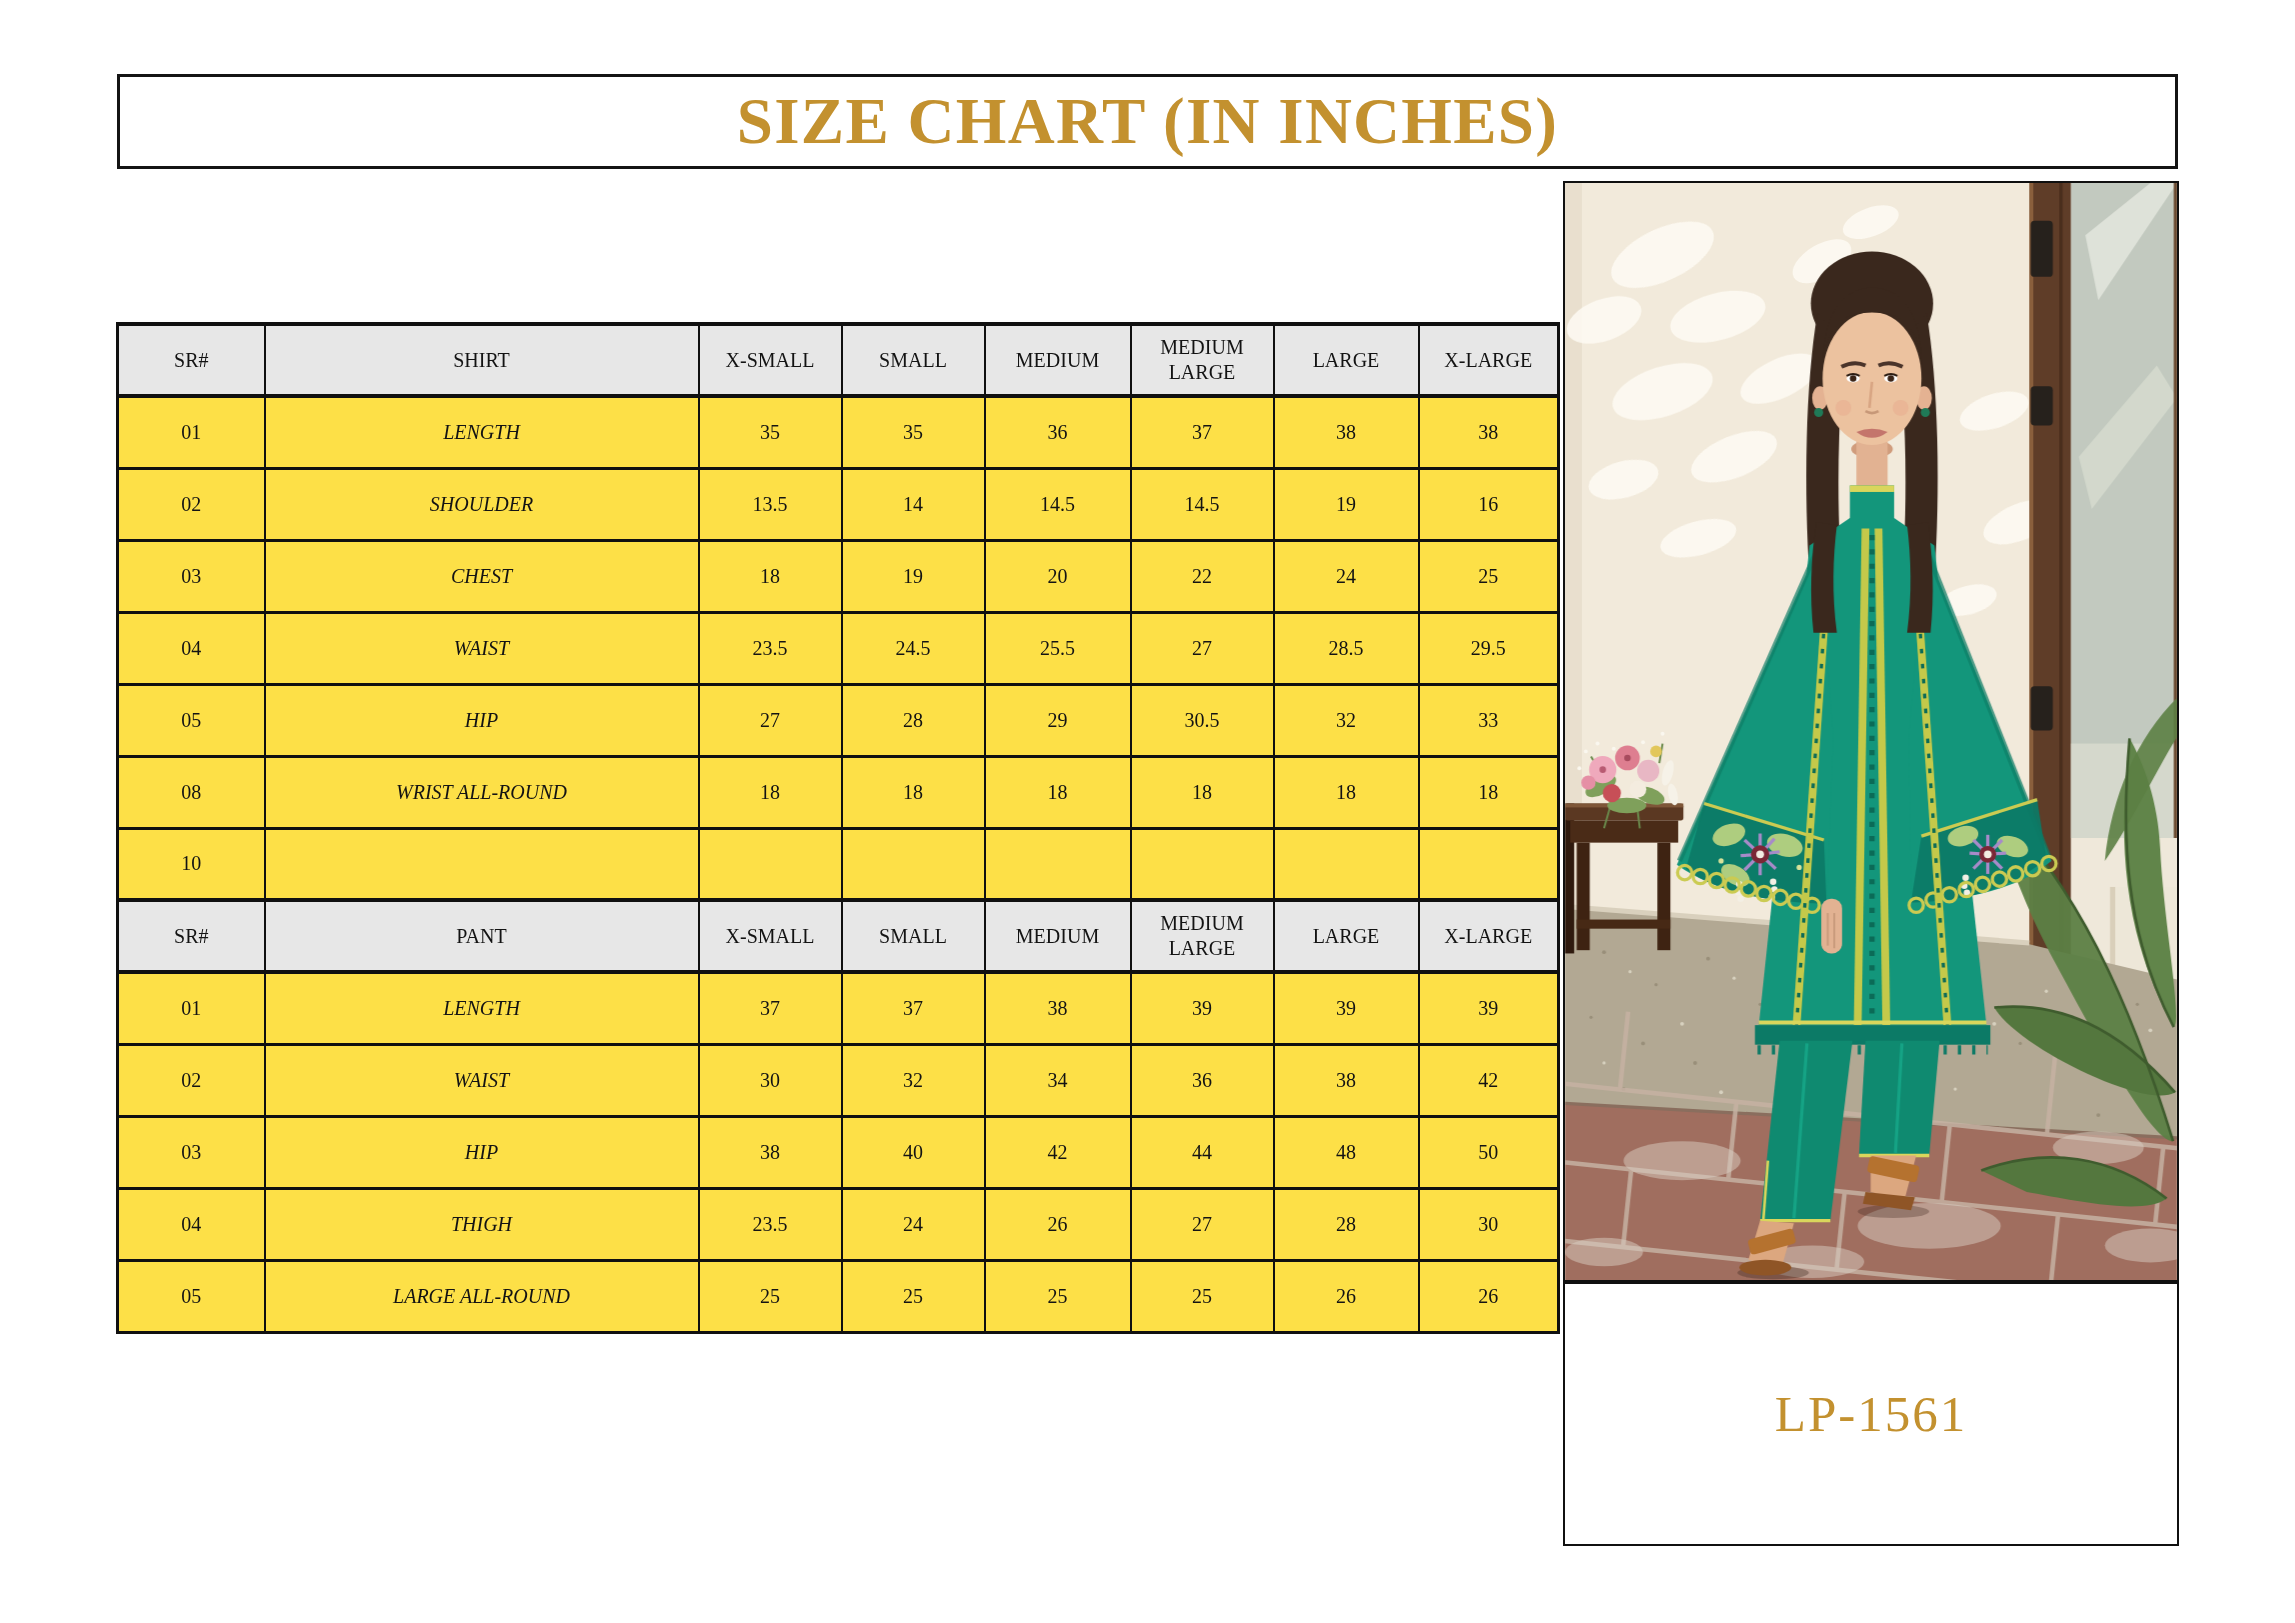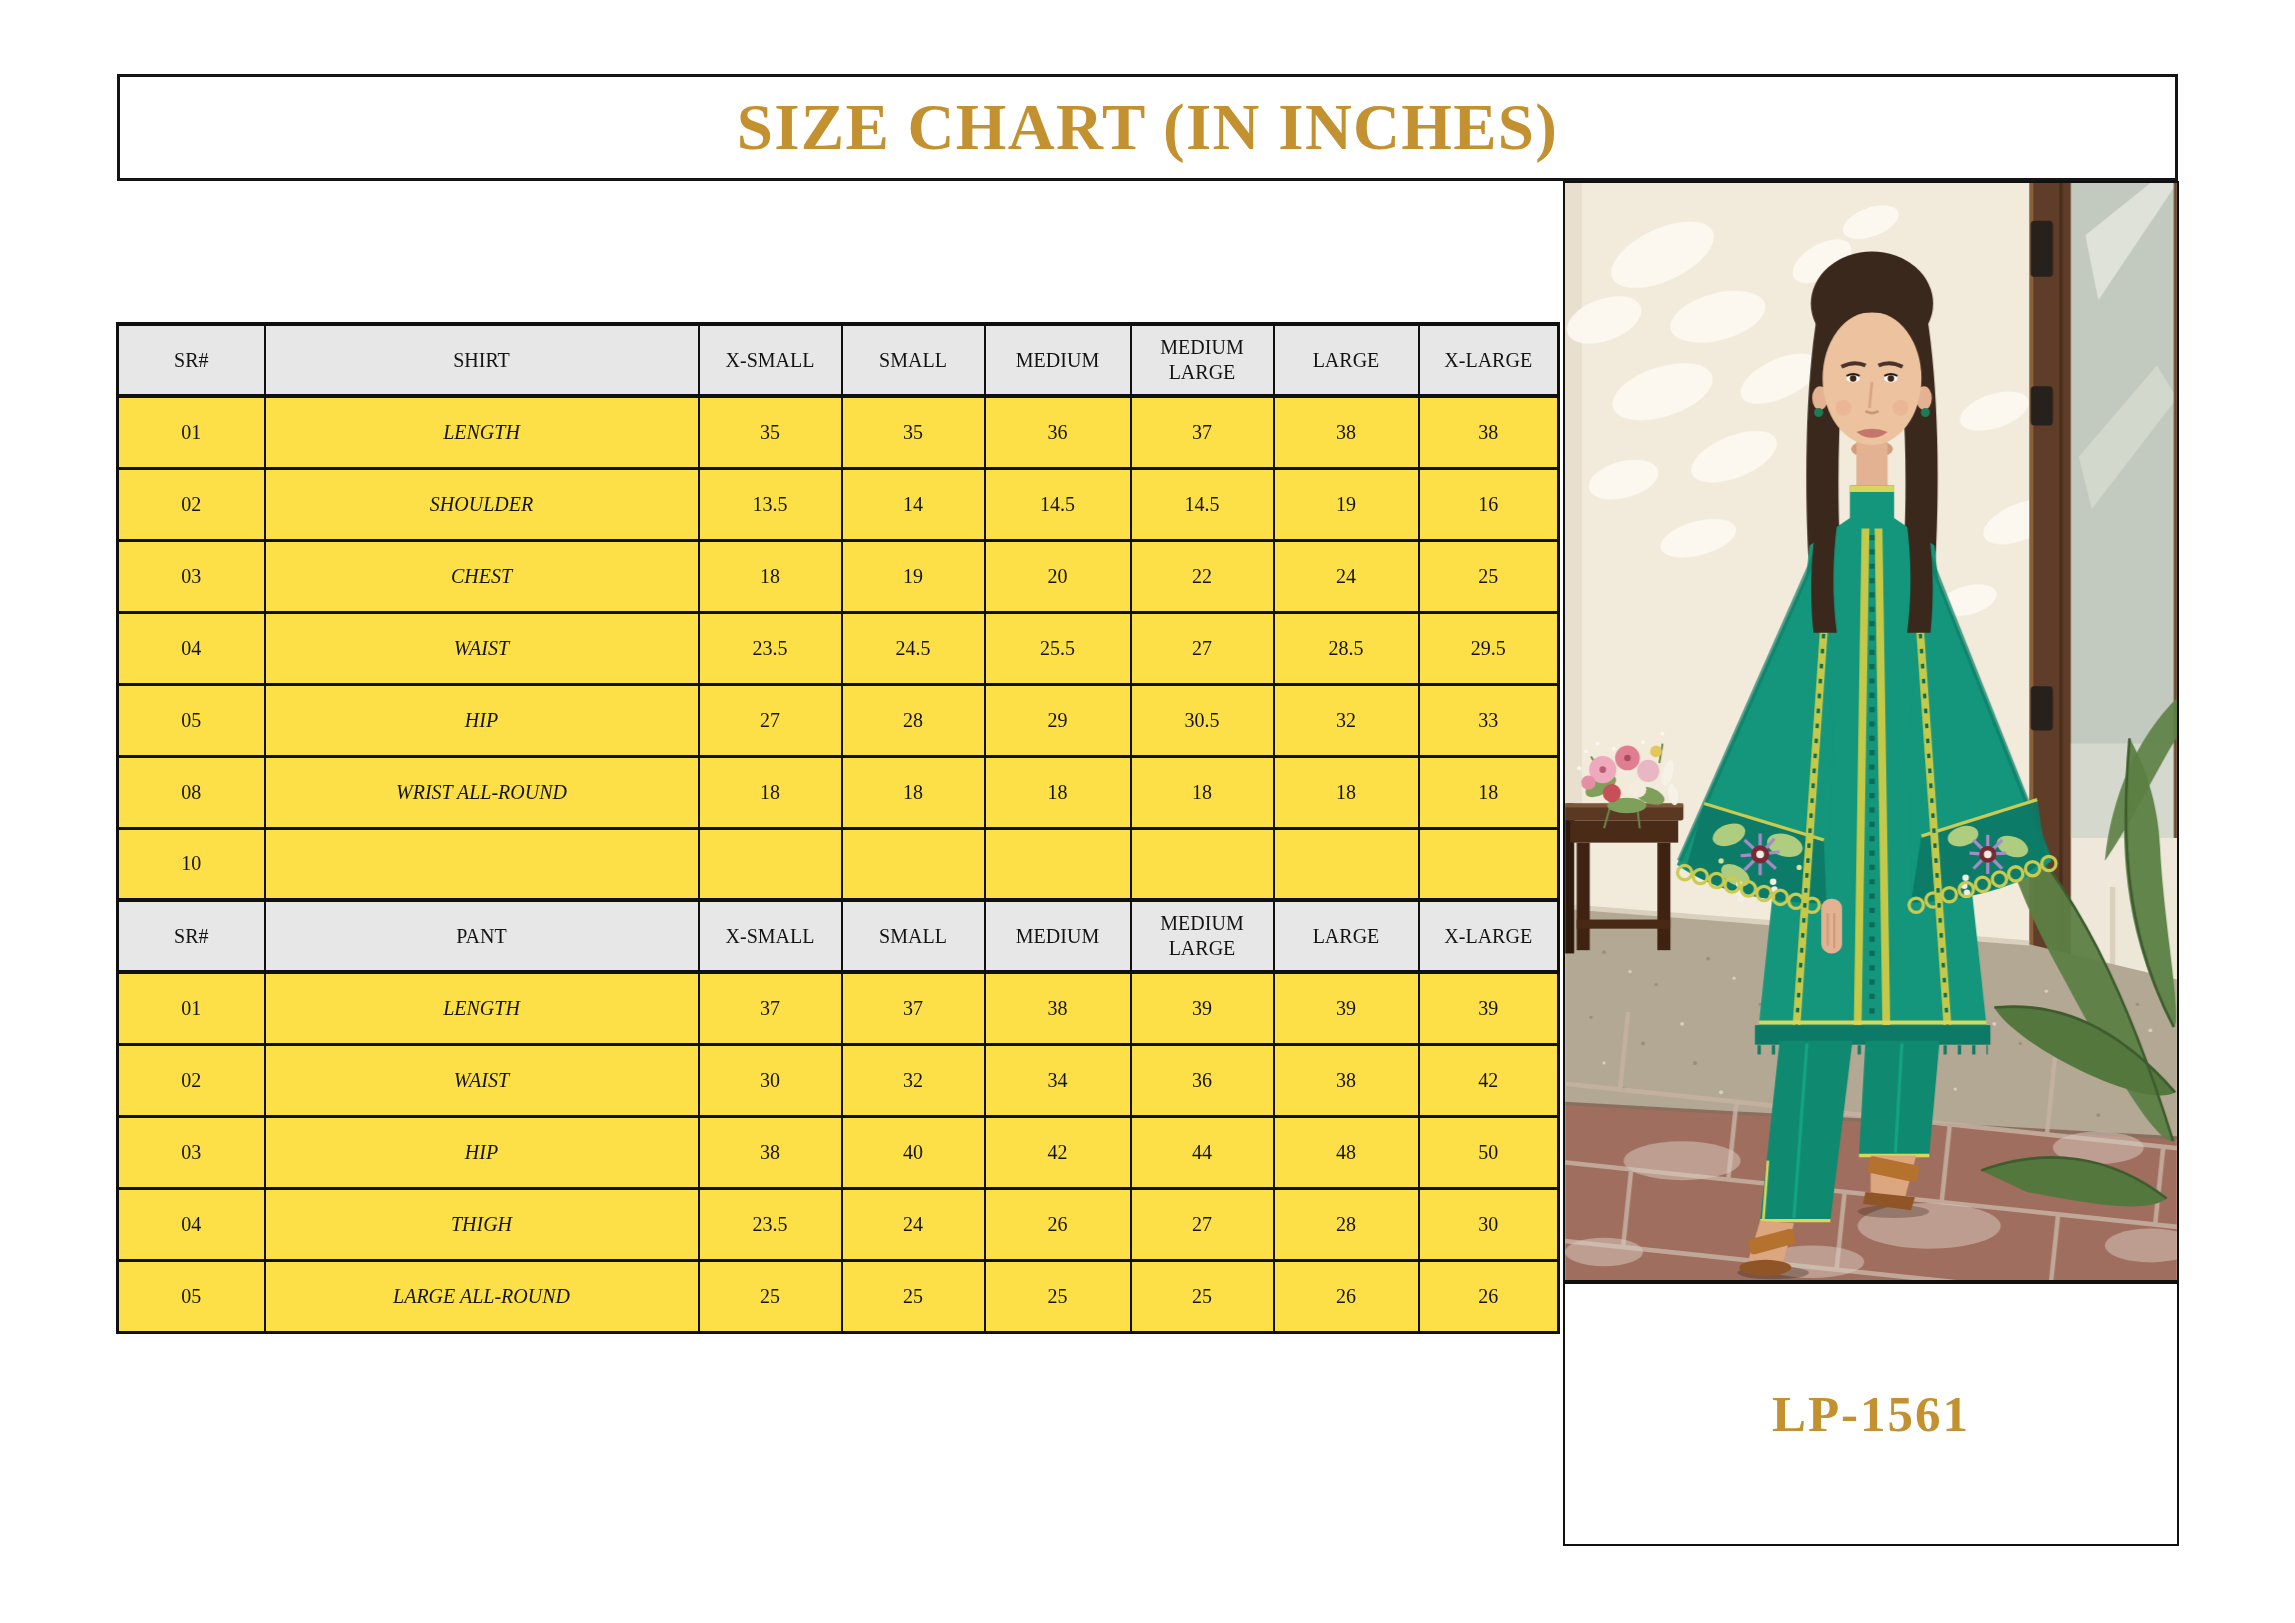--- a/index.html
+++ b/index.html
@@ -1,19 +1,19 @@
 <!DOCTYPE html>
 <html style="font-size:10.5px"><head>
 <meta charset="utf-8">
 <style>
   html,body{margin:0;padding:0;background:#ffffff;}
   body{width:2295px;height:1623px;position:relative;font-family:"Liberation Serif",serif;color:#1a1a1a;}
 
   
-  .title-box{position:absolute;left:117px;top:74px;width:2061px;height:107px;
+  .title-box{position:absolute;left:117px;top:74px;width:2061px;height:95px;
     border:3.3px solid #141414;box-sizing:border-box;background:#ffffff;
     display:flex;align-items:center;justify-content:center;}
   .title-box h1{margin:0;font-size:65px;font-weight:bold;letter-spacing:1.3px;color:#C3912F;}
 
   
   table.size-table{position:absolute;left:116px;top:322px;width:1441px;
     border-collapse:collapse;table-layout:fixed;background:#fde047;border:3.9px solid #101010;}
   table.size-table tr{height:72px;}
   table.size-table th,table.size-table td{
     border:2px solid #101010;border-top-width:3.3px;border-bottom-width:3.3px;
@@ -23,21 +23,21 @@
   table.size-table th.size-h{padding:0 19.6px;}
   td.label-cell{text-align:left;padding-left:29.4px;font-style:italic;}
 
   
   .right-col{position:absolute;left:1563px;top:181px;width:616px;}
   .photo-box{width:616px;height:1101px;border:2.6px solid #101010;box-sizing:border-box;
     overflow:hidden;background:#F2EADB;}
   .photo-box svg{display:block;width:100%;height:100%;}
   .lp-box{width:616px;height:264px;border:2.6px solid #101010;box-sizing:border-box;
     display:flex;align-items:center;justify-content:center;background:#ffffff;}
-  .lp-box span{font-size:51px;font-weight:bold;letter-spacing:2px;color:#C3912F;text-align:right;}
+  .lp-box span{font-size:51px;font-weight:normal;letter-spacing:2px;color:#C3912F;text-align:right;}
 </style>
 </head>
 <body>
 
 <div class="page">
 
   <div class="title-box">
     <h1>SIZE CHART (IN INCHES)</h1>
   </div>
 

